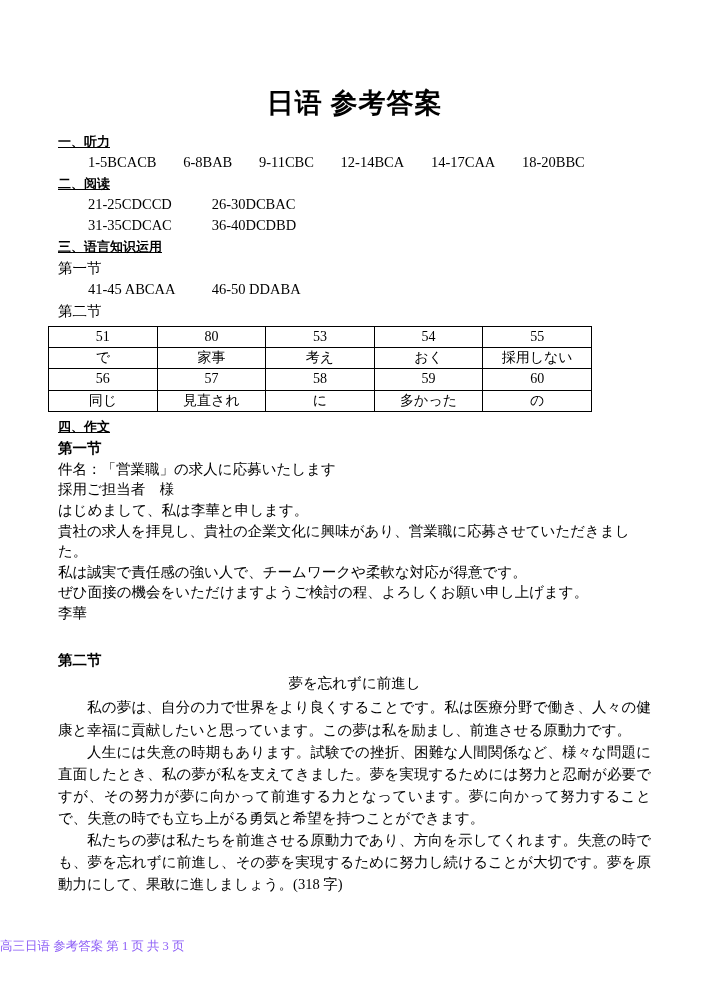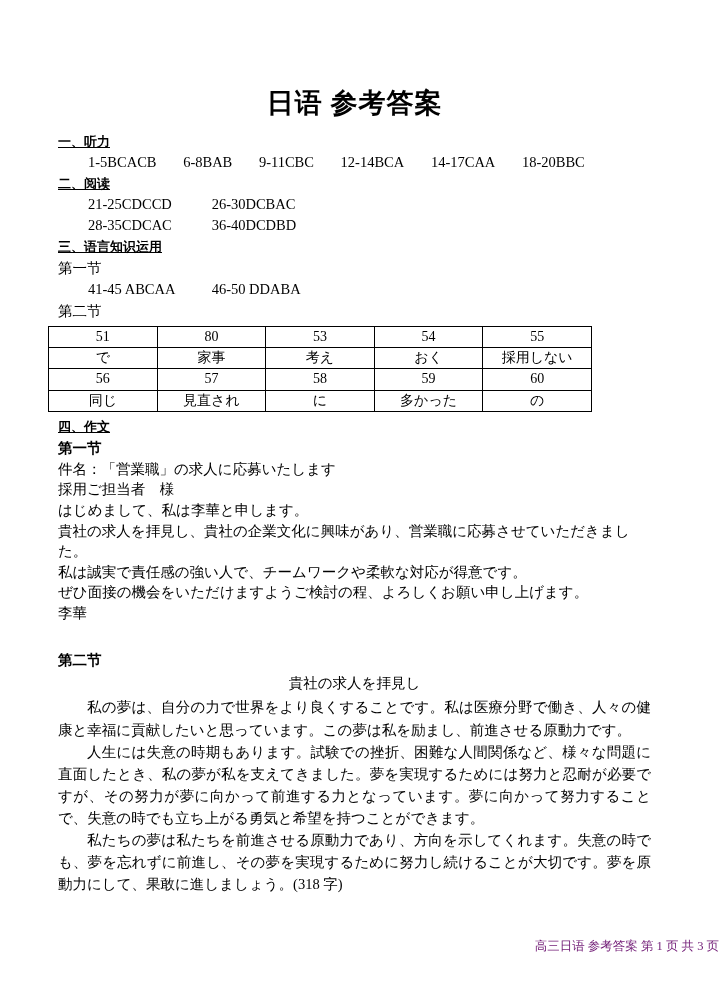--- a/index.html
+++ b/index.html
@@ -74,23 +74,23 @@
     margin: 0;
     text-indent: 2em;
     text-align: justify;
     line-height: 1.52;
   }
   .footer {
     position: absolute;
     left: 0;
     right: 0;
     bottom: 28px;
-    text-align: right;
+    text-align: left;
     font-size: 12.5px;
-    color: #701a75;
+    color: #8b5cf6;
   }
 </style>
 </head>
 <body>
 
 <div class="page">
 
   <h1 class="title">日语 参考答案</h1>
 
   <div class="sec-heading">一、听力</div>
@@ -102,21 +102,21 @@
     <span class="ans">14-17CAA</span>
     <span class="ans">18-20BBC</span>
   </div>
 
   <div class="sec-heading">二、阅读</div>
   <div class="indent ans-line">
     <span class="ans wide">21-25CDCCD</span>
     <span class="ans">26-30DCBAC</span>
   </div>
   <div class="indent ans-line">
-    <span class="ans wide">28-35CDCAC</span>
+    <span class="ans wide">31-35CDCAC</span>
     <span class="ans">36-40DCDBD</span>
   </div>
 
   <div class="sec-heading">三、语言知识运用</div>
   <div class="sub-heading">第一节</div>
   <div class="indent ans-line">
     <span class="ans wide">41-45 ABCAA</span>
     <span class="ans">46-50  DDABA</span>
   </div>
   <div class="sub-heading">第二节</div>
@@ -161,21 +161,21 @@
   <p class="letter-line">採用ご担当者　様</p>
   <p class="letter-line">はじめまして、私は李華と申します。</p>
   <p class="letter-line">貴社の求人を拝見し、貴社の企業文化に興味があり、営業職に応募させていただきました。</p>
   <p class="letter-line">私は誠実で責任感の強い人で、チームワークや柔軟な対応が得意です。</p>
   <p class="letter-line">ぜひ面接の機会をいただけますようご検討の程、よろしくお願い申し上げます。</p>
   <p class="letter-line">李華</p>
 
   <div class="gap-md"></div>
 
   <div class="sub-heading bold">第二节</div>
-  <div class="essay-title">貴社の求人を拝見し</div>
+  <div class="essay-title">夢を忘れずに前進し</div>
 
   <p class="essay-para">私の夢は、自分の力で世界をより良くすることです。私は医療分野で働き、人々の健康と幸福に貢献したいと思っています。この夢は私を励まし、前進させる原動力です。</p>
   <p class="essay-para">人生には失意の時期もあります。試験での挫折、困難な人間関係など、様々な問題に直面したとき、私の夢が私を支えてきました。夢を実現するためには努力と忍耐が必要ですが、その努力が夢に向かって前進する力となっています。夢に向かって努力することで、失意の時でも立ち上がる勇気と希望を持つことができます。</p>
   <p class="essay-para">私たちの夢は私たちを前進させる原動力であり、方向を示してくれます。失意の時でも、夢を忘れずに前進し、その夢を実現するために努力し続けることが大切です。夢を原動力にして、果敢に進しましょう。(318 字)</p>
 
   <div class="footer">高三日语 参考答案 第 1 页 共 3 页</div>
 
 </div>
 
 </body></html>

